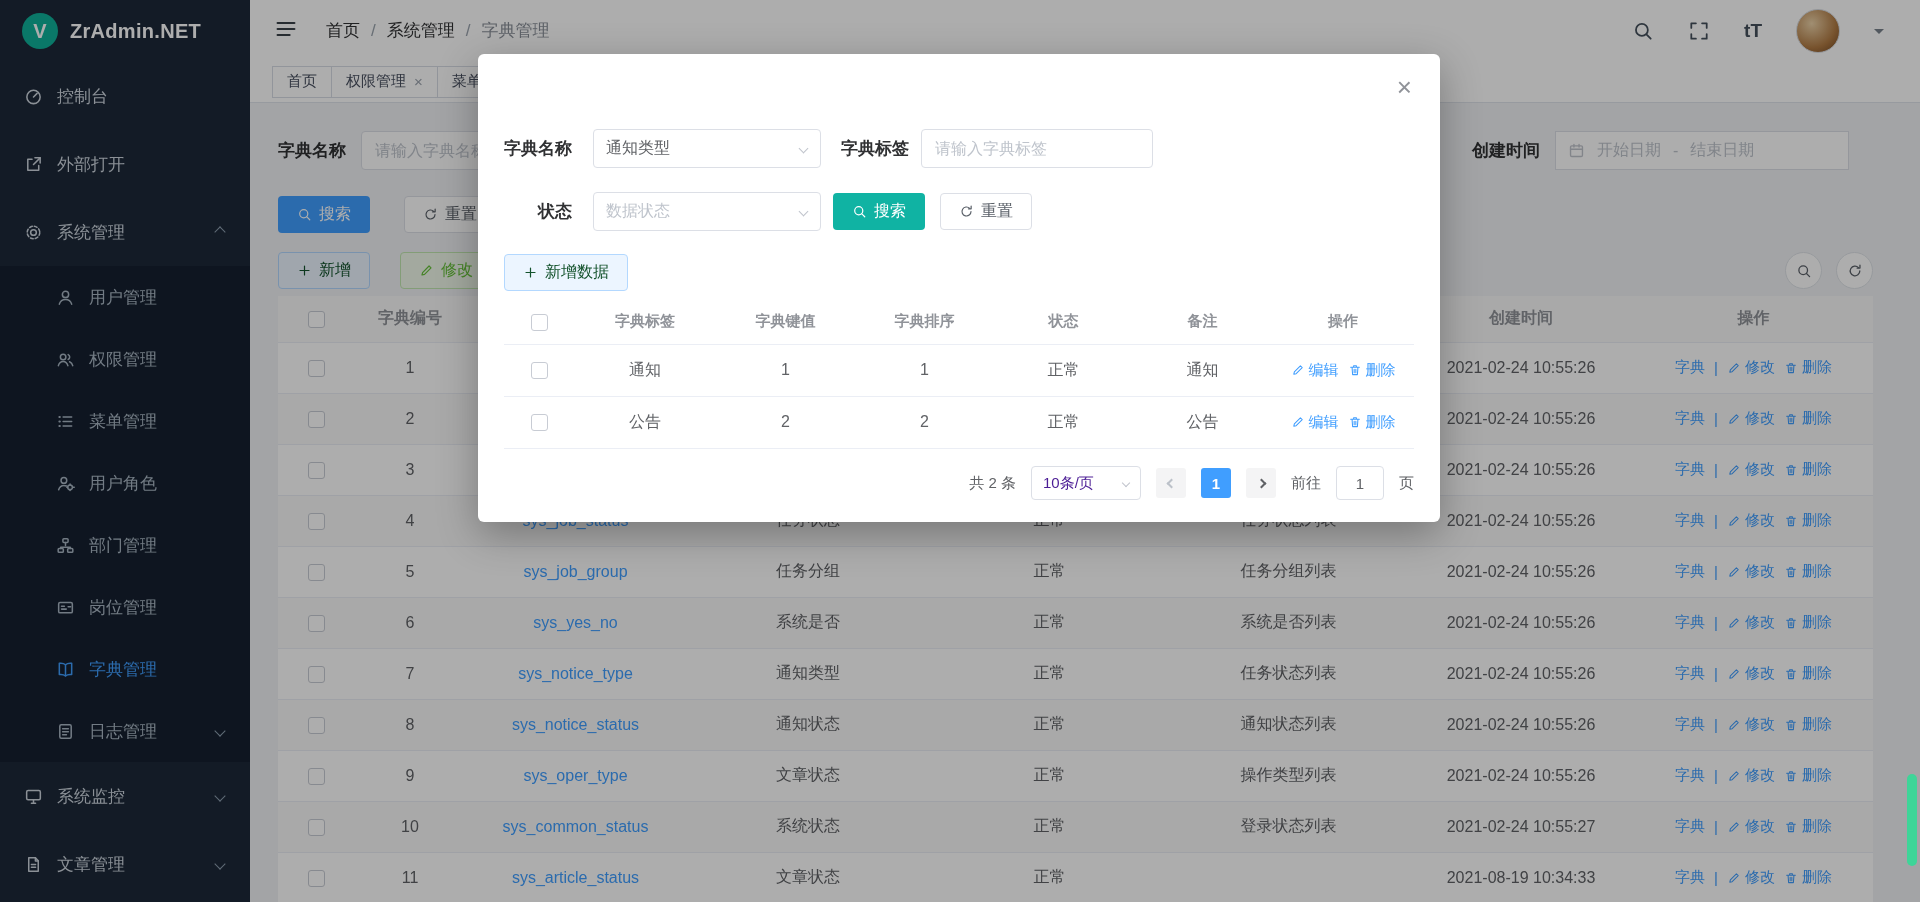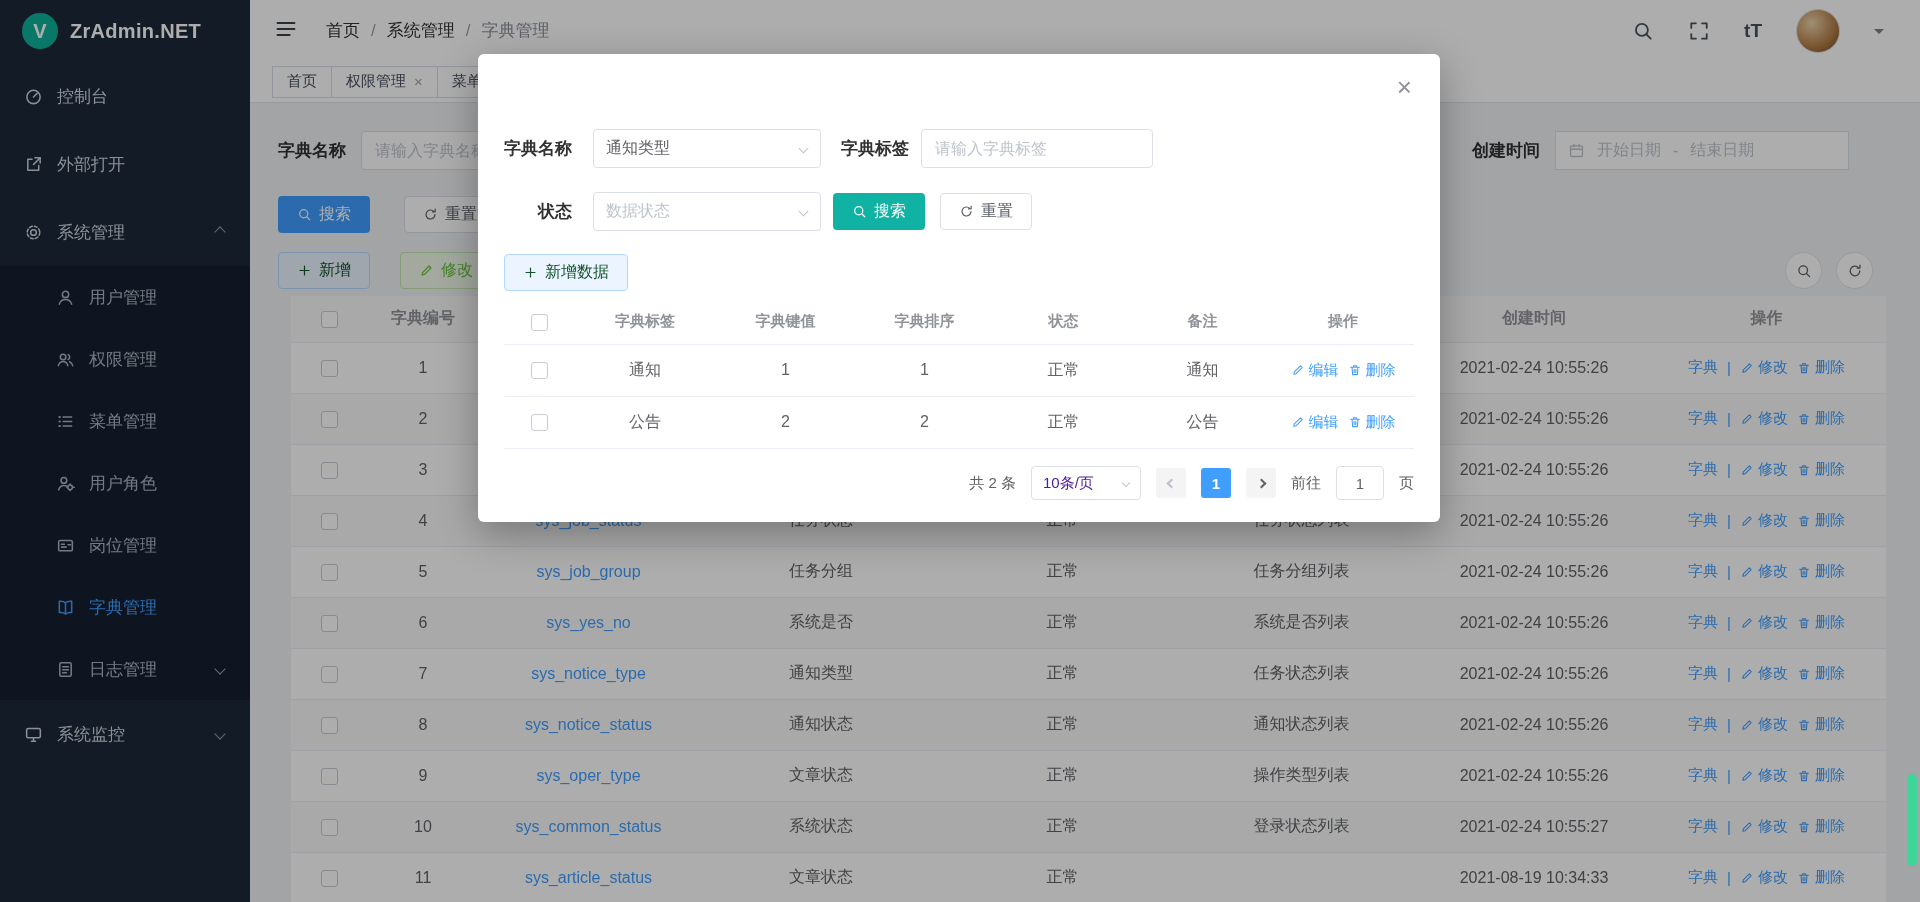--- a/index.html
+++ b/index.html
@@ -63,21 +63,21 @@
   .btn-teal{background:#10b3a3;color:#fff;}
   .btn-add{background:#ecf5ff;border-color:#b3d8ff;color:#14532d;}
   .btn-edit-soft{background:#f0f9eb;border-color:#c2e7b0;color:#67c23a;}
   .btn-row1{position:absolute;left:28px;top:93px;display:flex;gap:34px;}
   .btn-row2{position:absolute;left:28px;top:149px;display:flex;gap:30px;}
   .tool-circles{position:absolute;right:47px;top:149px;display:flex;gap:14px;}
   .circle-btn{width:37px;height:37px;border-radius:50%;background:#fff;border:1px solid #dfe3e8;display:flex;align-items:center;justify-content:center;color:#5a6068;}
   .circle-btn .icon{width:16px;height:16px;}
 
   
-  .table-wrap{position:absolute;left:41px;top:193px;width:1595px;background:#fff;}
+  .table-wrap{position:absolute;left:28px;top:193px;width:1595px;background:#fff;}
   table{width:100%;border-collapse:collapse;table-layout:fixed;font-size:16px;}
   th{height:46px;background:#fafafa;color:#909399;font-weight:600;border-bottom:1px solid #ebeef5;text-align:center;}
   td{height:51px;border-bottom:1px solid #ebeef5;text-align:center;color:#606266;background:#fff;}
   tr.striped td{background:#fafafa;}
   .cb{width:17px;height:17px;border:1px solid #c8ccd4;border-radius:3px;background:#fff;display:inline-block;vertical-align:middle;cursor:pointer;}
   .link{color:#409eff;cursor:pointer;text-decoration:none;}
   .ops{display:flex;align-items:center;justify-content:center;gap:9px;font-size:15px;}
   .op-link{display:inline-flex;align-items:center;gap:4px;}
   .op-link .icon{width:14px;height:14px;stroke-width:1.5;}
   .op-sep{color:#409eff;}
@@ -254,20 +254,26 @@
           <span class="mi-label">菜单管理</span>
         </div>
         <div class="menu-item sub">
           <svg class="icon" viewBox="0 0 20 20">
             <use href="#i-user-role" xlink:href="#i-user-role"></use>
           </svg>
           <span class="mi-label">用户角色</span>
         </div>
         <div class="menu-item sub">
           <svg class="icon" viewBox="0 0 20 20">
+            <use href="#i-org-tree" xlink:href="#i-org-tree"></use>
+          </svg>
+          <span class="mi-label">部门管理</span>
+        </div>
+        <div class="menu-item sub">
+          <svg class="icon" viewBox="0 0 20 20">
             <use href="#i-id-card" xlink:href="#i-id-card"></use>
           </svg>
           <span class="mi-label">岗位管理</span>
         </div>
         <div class="menu-item sub active">
           <svg class="icon" viewBox="0 0 20 20">
             <use href="#i-book" xlink:href="#i-book"></use>
           </svg>
           <span class="mi-label">字典管理</span>
         </div>
@@ -277,20 +283,27 @@
           </svg>
           <span class="mi-label">日志管理</span>
           <span class="chev down"></span>
         </div>
       </div>
       <div class="menu-item">
         <svg class="icon" viewBox="0 0 20 20">
           <use href="#i-monitor" xlink:href="#i-monitor"></use>
         </svg>
         <span class="mi-label">系统监控</span>
+        <span class="chev down"></span>
+      </div>
+      <div class="menu-item">
+        <svg class="icon" viewBox="0 0 20 20">
+          <use href="#i-article" xlink:href="#i-article"></use>
+        </svg>
+        <span class="mi-label">文章管理</span>
         <span class="chev down"></span>
       </div>
     </nav>
 </aside>
 
 <header class="topbar">
   <button class="hamburger"><svg class="icon" viewBox="0 0 20 20">
         <use href="#i-hamburger"></use>
       </svg></button>
   <nav class="breadcrumb">

